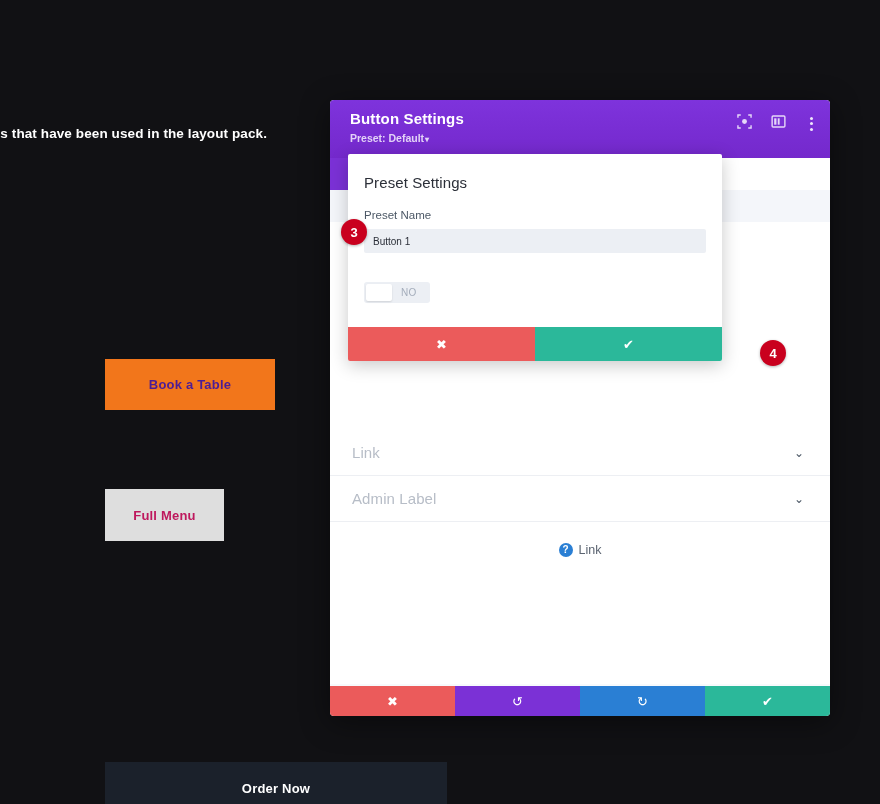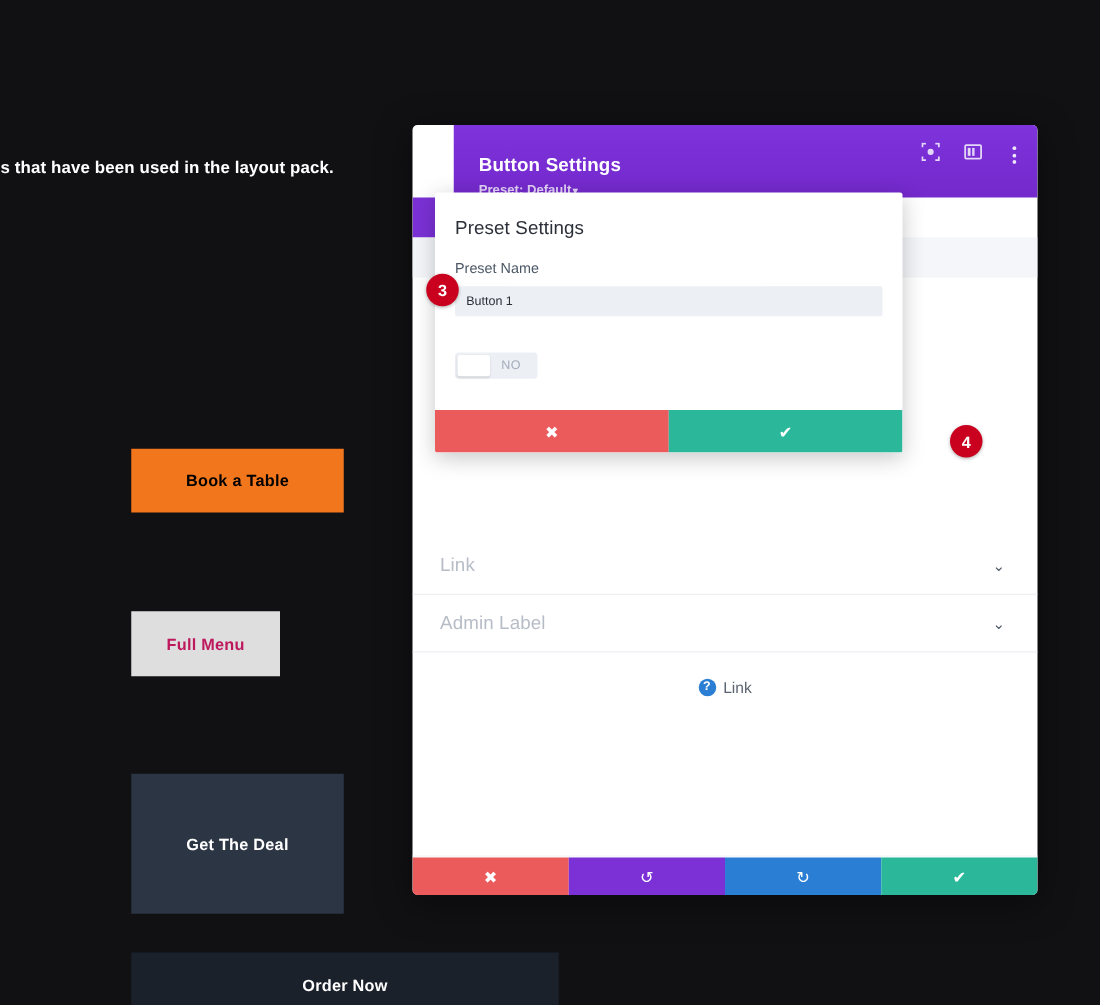--- a/index.html
+++ b/index.html
@@ -36,21 +36,21 @@
     position: absolute;
     display: flex;
     align-items: center;
     justify-content: center;
     font-size: 13px;
     font-weight: bold;
     letter-spacing: .2px;
   }
   .btn-book {
     left: 105px; top: 359px; width: 170px; height: 51px;
-    background: #f2761b; color: #000000;
+    background: #f2761b; color: #4c1d95;
   }
   .btn-menu {
     left: 105px; top: 489px; width: 119px; height: 52px;
     background: #dedede; color: #be185d;
   }
   .btn-deal {
     left: 105px; top: 619px; width: 170px; height: 112px;
     background: #2b3543; color: #ffffff;
   }
   .btn-order {
@@ -107,23 +107,22 @@
     background: #ffffff;
     border-radius: 4px;
     box-shadow: 0 6px 30px rgba(0,0,0,.45);
     overflow: hidden;
   }
 
   .modal-header {
     height: 58px;
     background: #7b31d6;
     background: linear-gradient(180deg,#7e33dc 0%,#7429cc 100%);
-    padding: 23px 14px 0 20px;
+    padding: 9px 14px 0 20px;
     position: relative;
-    margin-left: 33px;
   }
   .modal-title {
     color: #ffffff;
     font-size: 15px;
     font-weight: bold;
     letter-spacing: .15px;
     line-height: 19px;
   }
   .modal-preset {
     color: #e3d2f7;
@@ -300,23 +299,20 @@
 
 <div id="stage">
 
   <div class="page-text">ns that have been used in the layout pack.</div>
 
   <div class="demo-btn btn-book">
     <span>Book a Table</span>
   </div>
   <div class="demo-btn btn-menu">
     <span>Full Menu</span>
-  </div>
-  <div class="demo-btn btn-deal">
-    <span>Get The Deal</span>
   </div>
   <div class="demo-btn btn-order">
     <span>Order Now</span>
   </div>
 
   <div class="bg-panel"></div>
   <div class="bg-filter-chip">ter</div>
   <div class="bg-dots-small">·</div>
   <div class="bg-kebab">
     <i></i>

